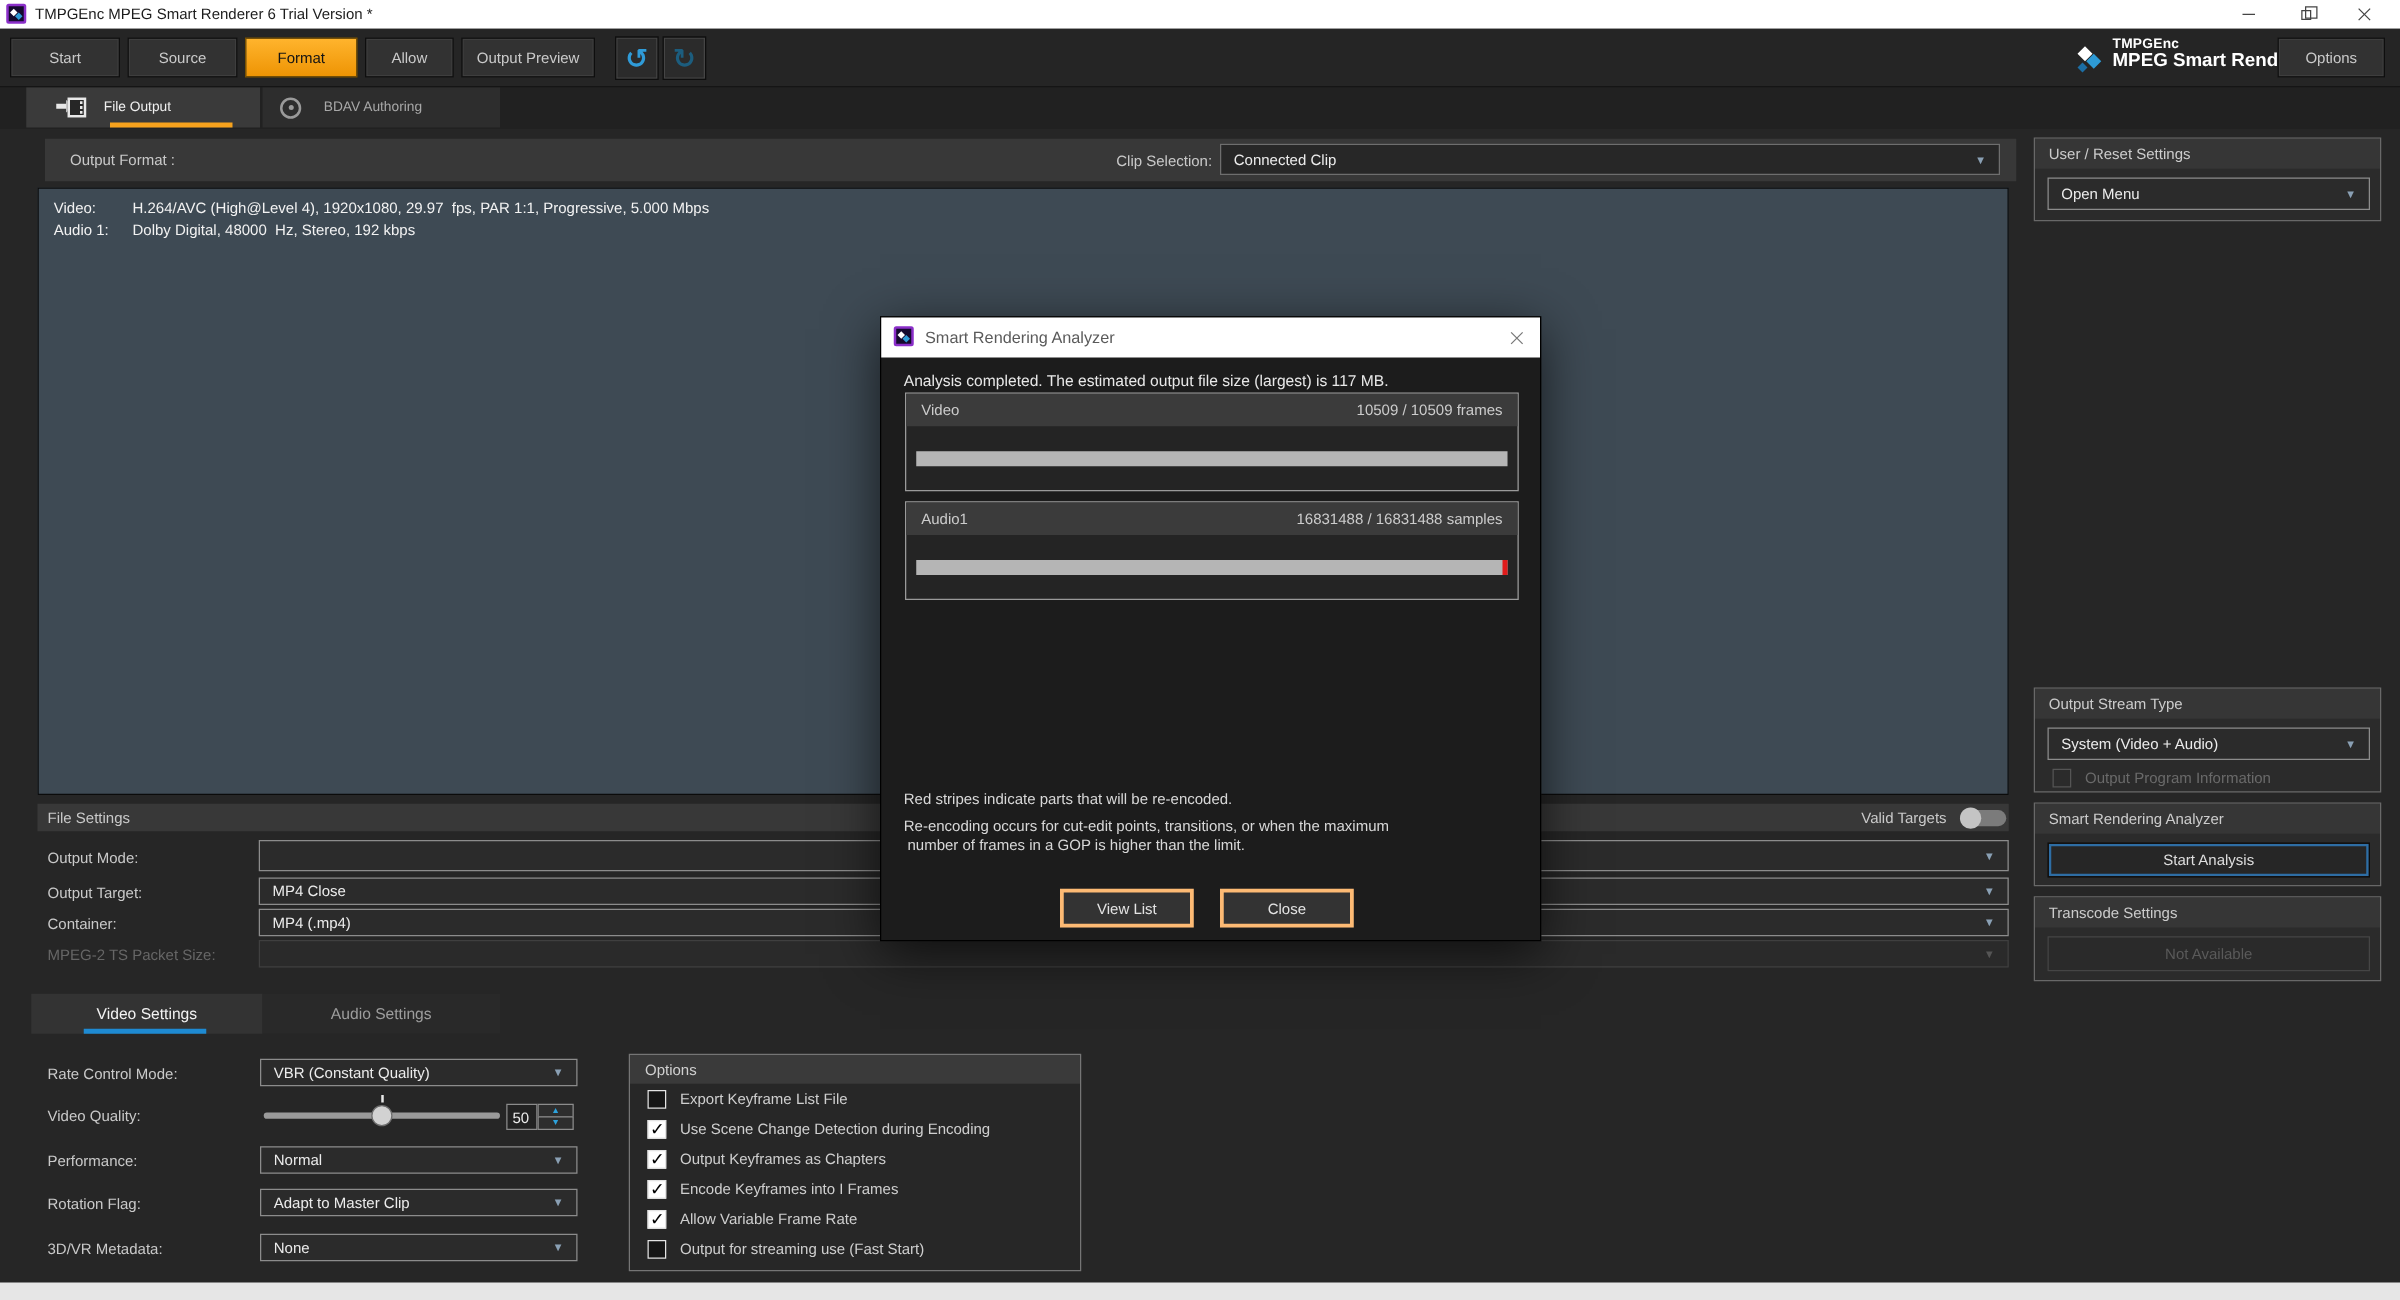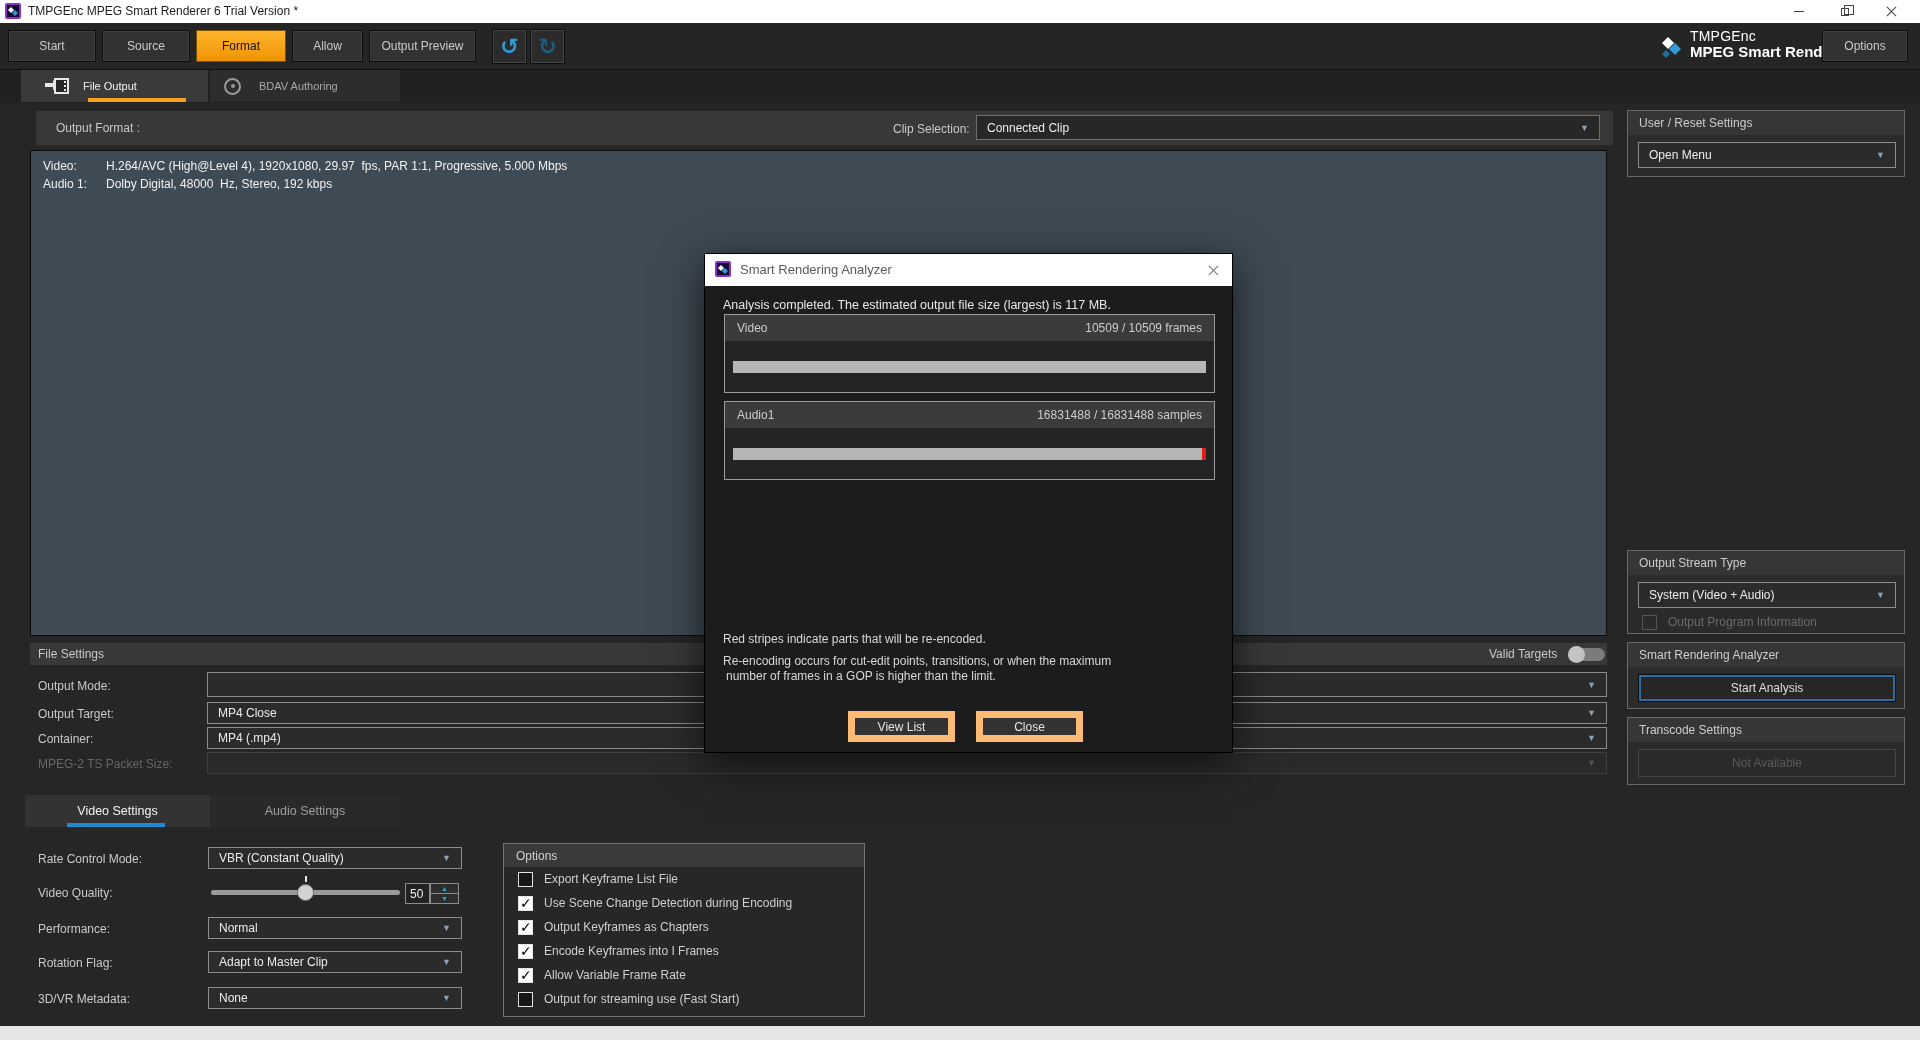--- a/index.html
+++ b/index.html
@@ -22,21 +22,21 @@
   .x-shape::before { transform:rotate(45deg); } .x-shape::after { transform:rotate(-45deg); }
 
   
   #toolbar { left:0; top:23px; width:1920px; height:47px; background:#252525; border-bottom:1px solid #101010; }
   .tbtn { position:absolute; top:7px; height:32px; background:#323232; border:1px solid #0e0e0e; box-shadow:inset 0 0 0 1px #3e3e3e; color:#cacaca; display:flex; align-items:center; justify-content:center; font-size:12px; }
   .tbtn.active { background:linear-gradient(#ffb42d,#ee9404); color:#141414; box-shadow:none; border-color:#7a5200; }
   .histbtn { position:absolute; top:6px; width:35px; height:35px; background:#2b2b2b; border:1px solid #0e0e0e; box-shadow:inset 0 0 0 1px #454545; display:flex; align-items:center; justify-content:center; }
   .undo-glyph::after { content:"\21BA"; font-size:22px; font-weight:bold; color:#2f9bd8; line-height:1; }
   .redo-glyph::after { content:"\21BB"; font-size:22px; font-weight:bold; color:#1c5d7e; line-height:1; }
   #brand { position:absolute; left:1690px; top:6px; color:#fff; line-height:1.1; }
-  #brand .b1 { font-size:14px; font-weight:normal; letter-spacing:.2px; }
+  #brand .b1 { font-size:11px; font-weight:bold; letter-spacing:.2px; }
   #brand .b2 { font-size:15px; font-weight:bold; }
   #brandicon { position:absolute; left:1658px; top:12px; }
 
   
   #subtabs { left:0; top:70px; width:1920px; height:33px; background:#212121; }
   .subtab { position:absolute; top:0; height:32px; display:flex; align-items:center; }
   .subtab .lbl { font-size:11px; }
   #tab-underline-orange { position:absolute; left:67px; top:28px; width:98px; height:4px; background:#f6a21d; }
   .disc-icon { width:17px; height:17px; border:2px solid #9a9a9a; border-radius:50%; position:relative; }
   .disc-icon::after { content:""; position:absolute; left:4.5px; top:4.5px; width:4px; height:4px; border-radius:50%; background:#9a9a9a; }
@@ -94,21 +94,21 @@
   #dlg-titlebar .t { position:absolute; left:35px; top:0; line-height:32px; font-size:13px; color:#5a5a5a; }
   #dlg-close { position:absolute; right:10px; top:8px; width:18px; height:18px; display:flex; align-items:center; justify-content:center; }
   #dlg-close .x-shape::before,#dlg-close .x-shape::after { background:#777; }
   .dmsg { position:absolute; left:18px; color:#e8e8e8; font-size:12.5px; }
   .dgrp { position:absolute; left:19px; width:491px; height:79px; border:1px solid #9a9a9a; background:#242424; }
   .dgrp .dh { height:26px; background:#3b3b3b; display:flex; align-items:center; justify-content:space-between; padding:0 12px; color:#cccccc; }
   .ptrack { position:absolute; left:8px; right:8px; top:46px; height:12px; background:#2e2e2e; }
   .pfill { position:relative; height:100%; background:#b5b5b5; }
   .pred { position:absolute; right:0; top:0; width:4px; height:100%; background:#e01b1b; }
   .dnote { position:absolute; left:18px; color:#d8d8d8; }
-  .dbtn { position:absolute; top:457px; width:107px; height:31px; background:#333333; border:7px solid #fdba74; color:#e3e3e3; display:flex; align-items:center; justify-content:center; }
+  .dbtn { position:absolute; top:457px; width:107px; height:31px; background:#333333; border:3px solid #fdba74; color:#e3e3e3; display:flex; align-items:center; justify-content:center; }
 
   #bottomstrip { left:0; top:1026px; width:1920px; height:14px; background:#e6e6e6; }
 
   .film-icon { position:relative; width:24px; height:16px; }
   .film-icon .reel { position:absolute; right:0; top:0; width:15px; height:16px; border:2px solid #e8e8e8; background:#262626; }
   .film-icon .reel::before { content:""; position:absolute; right:1px; top:1px; width:2px; height:10px; background:repeating-linear-gradient(#e8e8e8 0 2px, transparent 2px 4px); }
   .film-icon .arr { position:absolute; left:0; top:5px; width:8px; height:4px; background:#e8e8e8; }
   .film-icon .arr::after { content:""; position:absolute; left:8px; top:-3px; border-left:6px solid #e8e8e8; border-top:5px solid transparent; border-bottom:5px solid transparent; }
 
   .clips-icon { position:relative; width:18px; height:14px; margin-right:8px; flex:none; }

